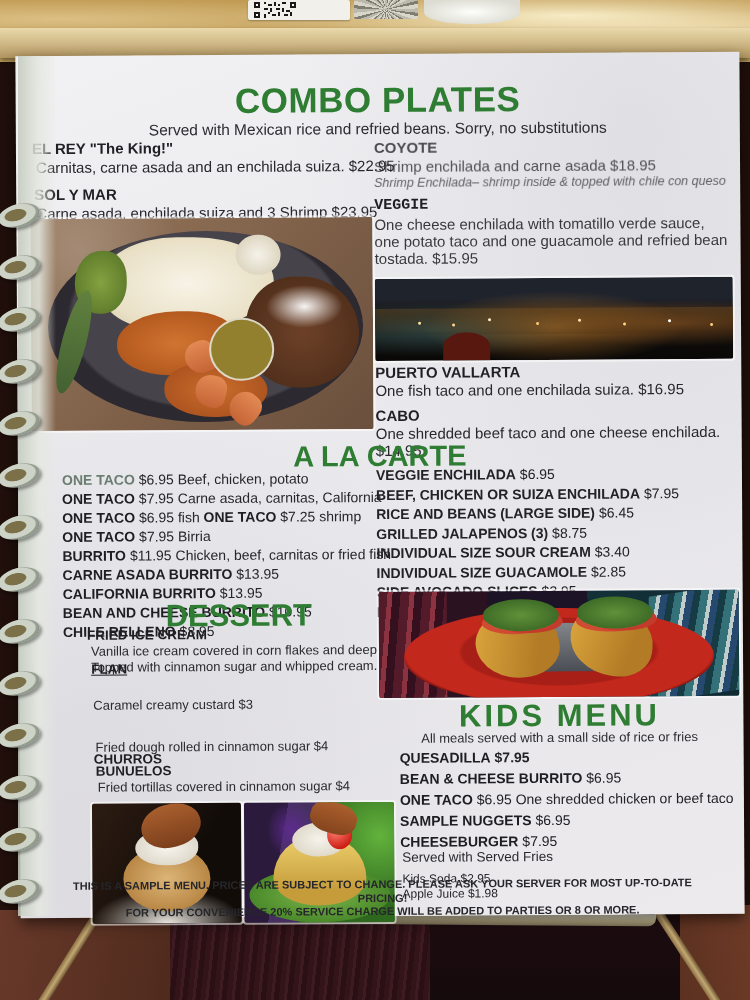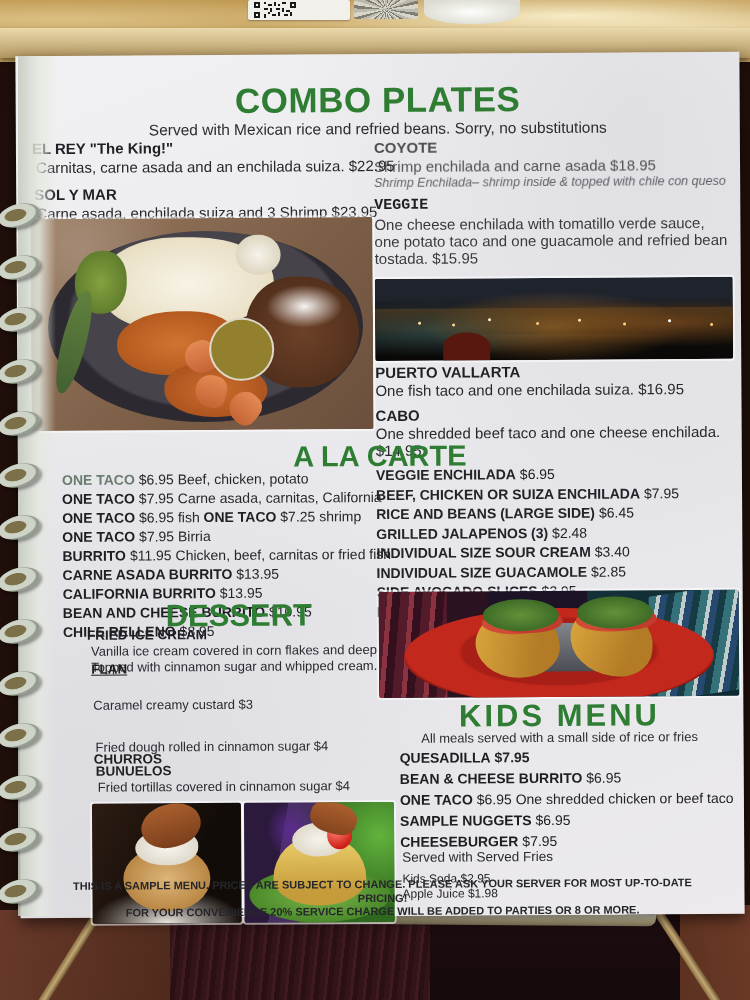--- a/index.html
+++ b/index.html
@@ -238,21 +238,21 @@
       <div class="al"><b>CARNE ASADA BURRITO</b><span> $13.95</span></div>
       <div class="al"><b>CALIFORNIA BURRITO</b><span> $13.95</span></div>
       <div class="al"><b>BEAN AND CHEESE BURRITO</b><span> $10.95</span></div>
       <div class="al"><b>CHILE  RELLENO</b><span> $8.95</span></div>
     </div>
 
     <div class="t" style="top:412px;left:358px;">
       <div class="alr"><b>VEGGIE ENCHILADA</b><span> $6.95</span></div>
       <div class="alr"><b>BEEF, CHICKEN OR SUIZA ENCHILADA</b><span> $7.95</span></div>
       <div class="alr"><b>RICE AND BEANS (LARGE SIDE)</b><span> $6.45</span></div>
-      <div class="alr"><b>GRILLED JALAPENOS (3)</b><span> $2.48</span></div>
+      <div class="alr"><b>GRILLED JALAPENOS (3)</b><span> $8.75</span></div>
       <div class="alr"><b>INDIVIDUAL SIZE SOUR CREAM</b><span> $3.40</span></div>
       <div class="alr"><b>INDIVIDUAL SIZE GUACAMOLE</b><span> $2.85</span></div>
       <div class="alr"><b>SIDE AVOCADO SLICES</b><span> $3.95</span></div>
       <div class="alr"><b>FRENCH FRIES</b><span> $4.95</span></div>
     </div>
 
     <div class="t green" style="top:543px;left:40px;width:360px;text-align:center;font-size:31px;">DESSERT</div>
     <div class="t dname" style="top:572px;left:68px;">FRIED ICE CREAM</div>
     <div class="t ddesc" style="top:588px;left:72px;width:330px;">Vanilla ice cream covered in corn flakes and deep fried. Topped with cinnamon sugar and whipped cream. $6.95</div>
     <div class="t dname" style="top:606px;left:72px;text-decoration:underline;">FLAN</div>

